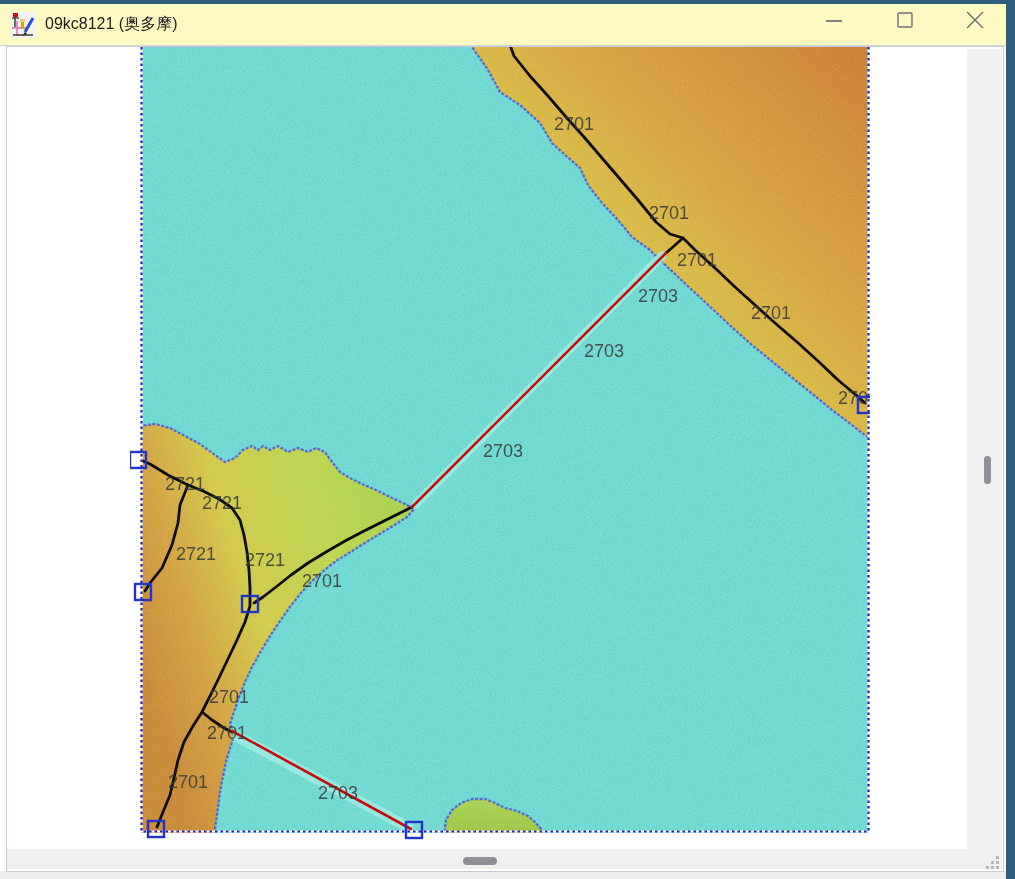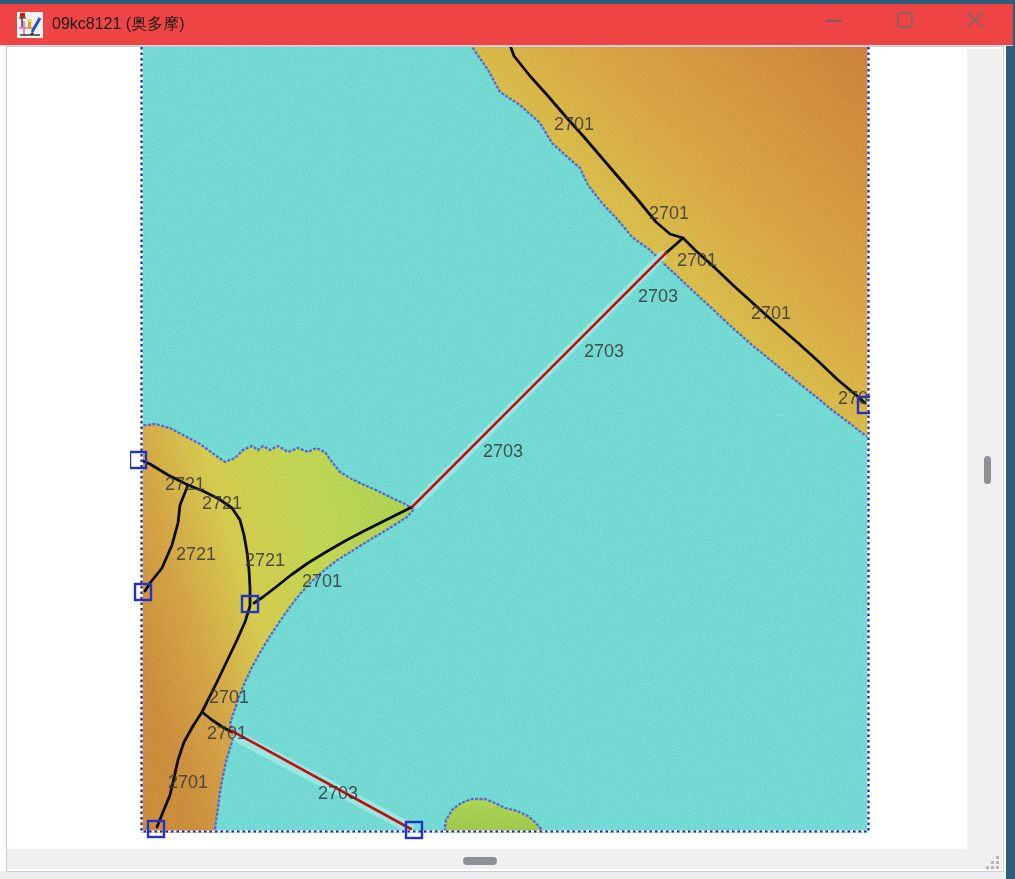--- a/index.html
+++ b/index.html
@@ -7,22 +7,22 @@
     width:1015px;height:879px;position:relative;overflow:hidden;
     background:#ffffff;font-family:"Liberation Sans",sans-serif;
   }
   
   .top-accent{position:absolute;left:0;top:0;width:1015px;height:4px;background:#2e5d7c;}
   .right-accent{position:absolute;left:1006px;top:0;width:9px;height:879px;background:#2e5d7c;}
   .bottom-strip{position:absolute;left:0;top:871px;width:1006px;height:8px;background:#eceef0;}
   
   .titlebar{
     position:absolute;left:0;top:4px;width:1006px;height:41px;
-    background:#ef4444;border-bottom:1px solid #d2d5d9;
-    display:flex;align-items:center;padding-left:7px;
+    background:#fef9c3;border-bottom:1px solid #d2d5d9;
+    display:flex;align-items:center;
   }
   .title-icon{margin-left:10px;width:26px;height:26px;flex:0 0 auto;}
   .title-text{margin-left:9px;font-size:16px;color:#1c1c1c;white-space:nowrap;}
   .winbtn{position:absolute;top:5px;width:30px;height:30px;cursor:default;}
   .btn-min{left:819px;}
   .btn-max{left:890px;}
   .btn-close{left:960px;}
   
   .content{
     position:absolute;left:6px;top:46px;width:996px;height:824px;

